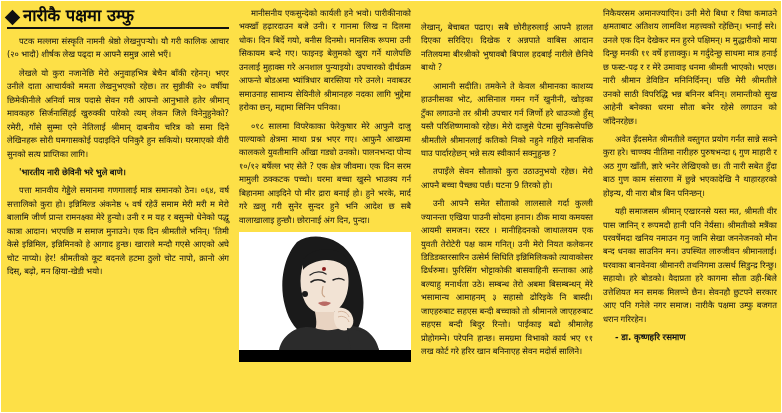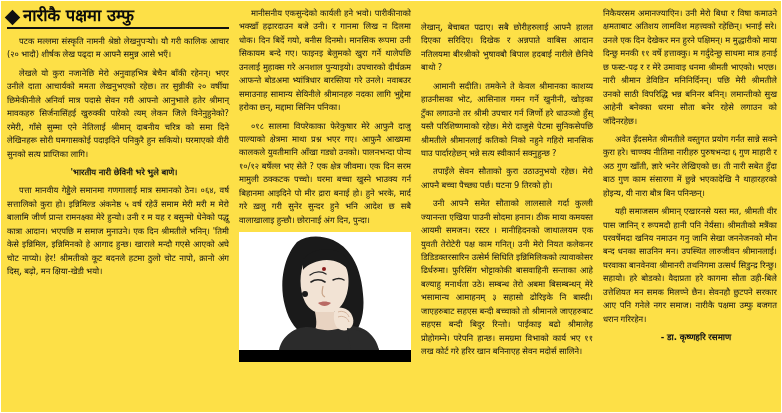--- a/index.html
+++ b/index.html
@@ -77,21 +77,21 @@
   .col-2 { left: 238px; width: 172px; top: 6px; }
   .col-3 { left: 420px; width: 172px; top: 20px; }
   .col-4 { left: 602px; width: 174px; top: 6px; }
 
   .col-1 { top: 34px; }
 
   .quote-line {
     font-weight: bold;
     text-indent: 0;
     margin: 4px 0 4px 0;
-    text-align: center;
+    text-align: left;
   }
 
   
   .art-block {
     position: relative;
     width: 172px;
     height: 252px;
     margin-top: 4px;
     overflow: hidden;
   }
@@ -111,21 +111,21 @@
     background: #000000;
     color: #ffffff;
     text-align: center;
     font-size: 9.4px;
     font-weight: bold;
     line-height: 1.45;
   }
 
   .byline {
     text-indent: 0;
-    text-align: center;
+    text-align: left;
     font-weight: bold;
     font-size: 8.6px;
     margin-top: 6px;
   }
 
   
   .c2-top { margin-bottom: 2px; }
 </style>
 </head>
 <body>

